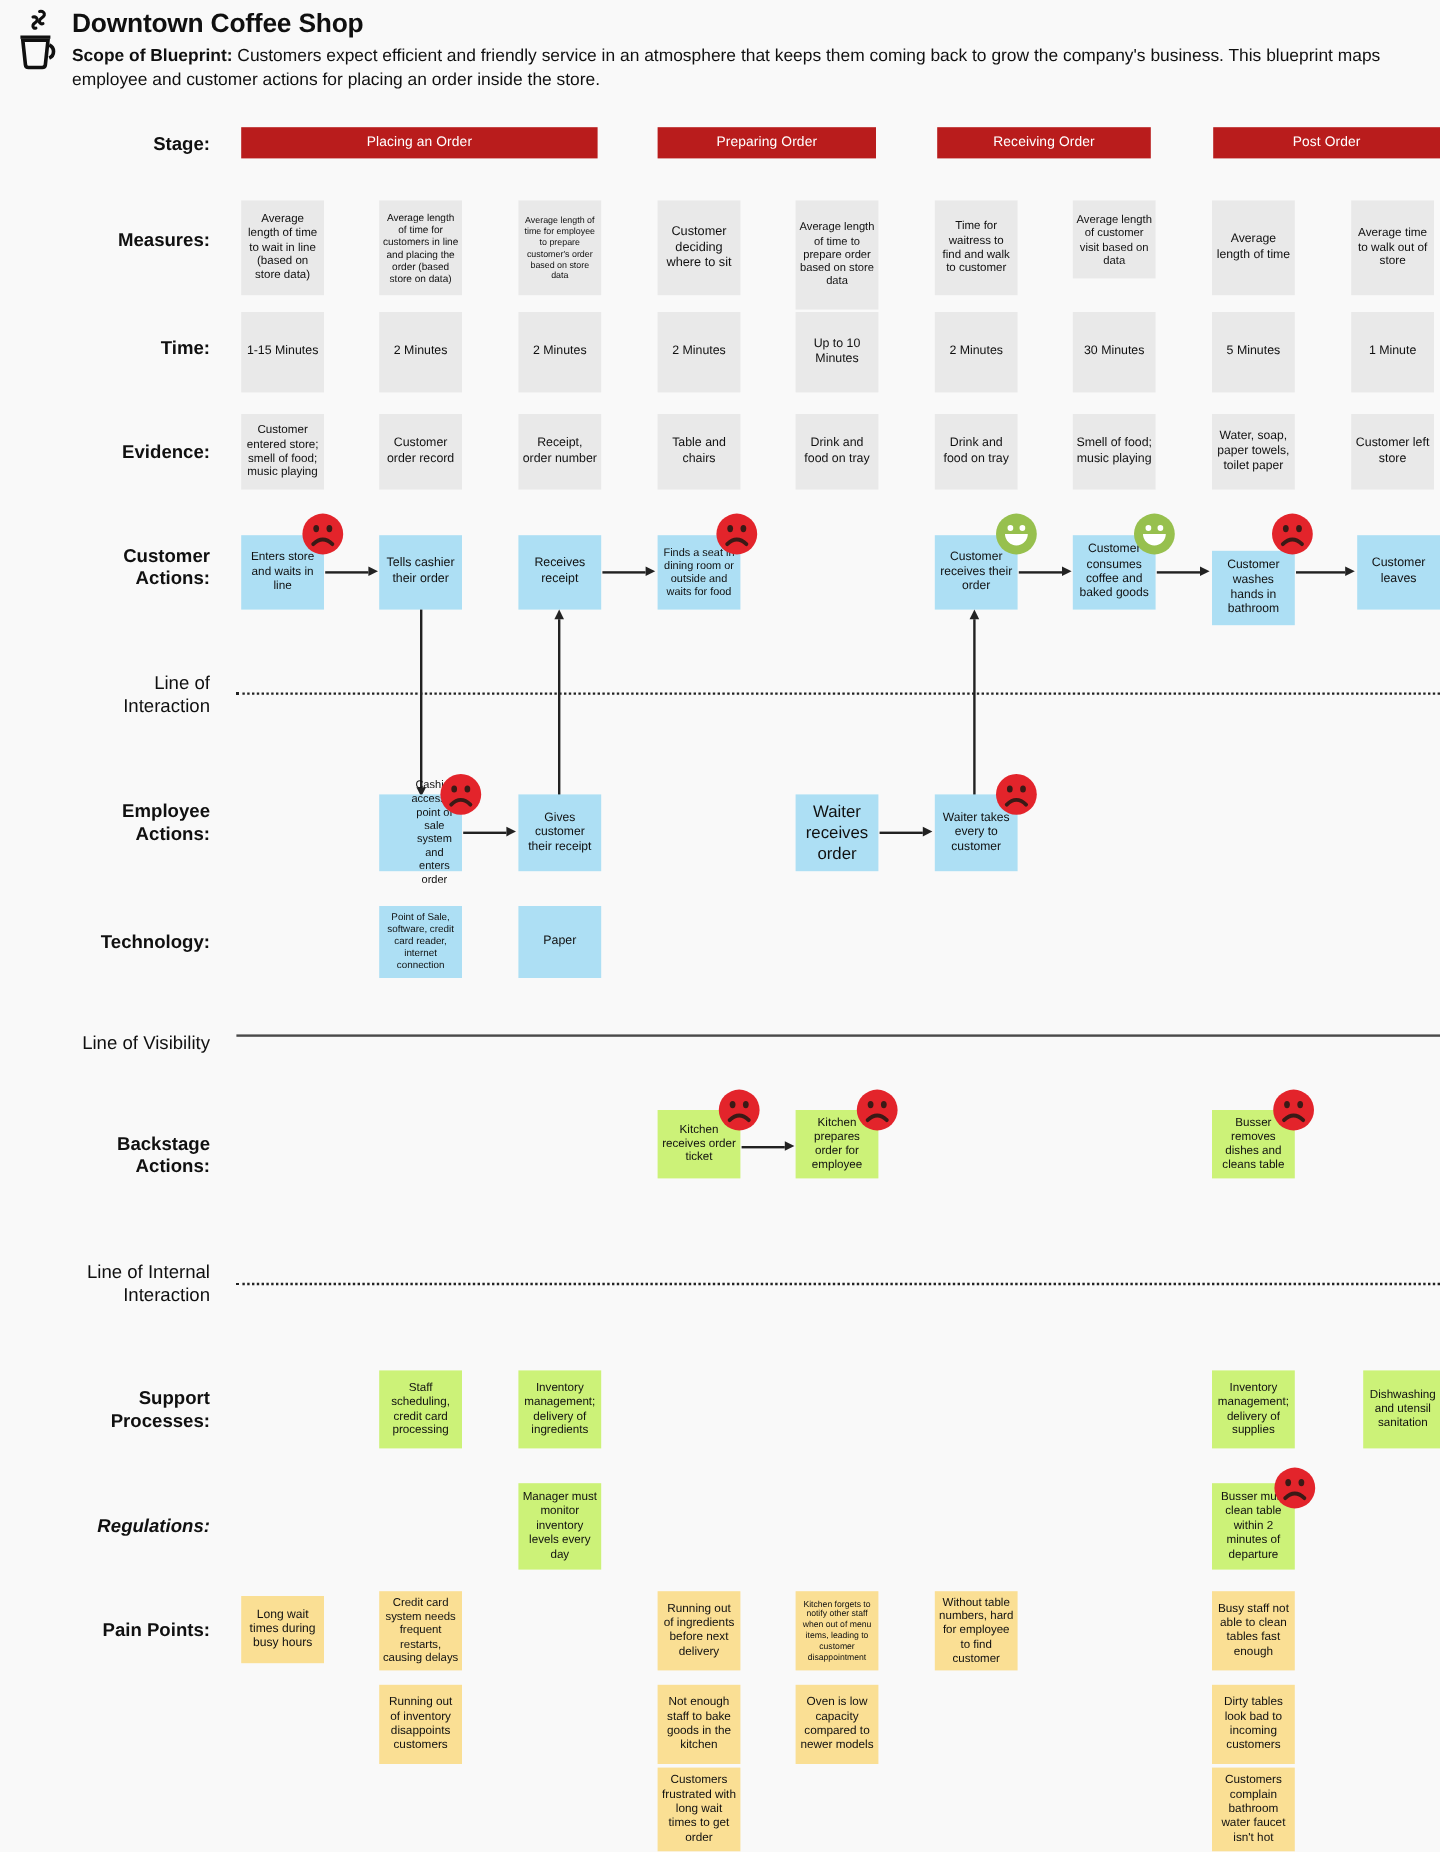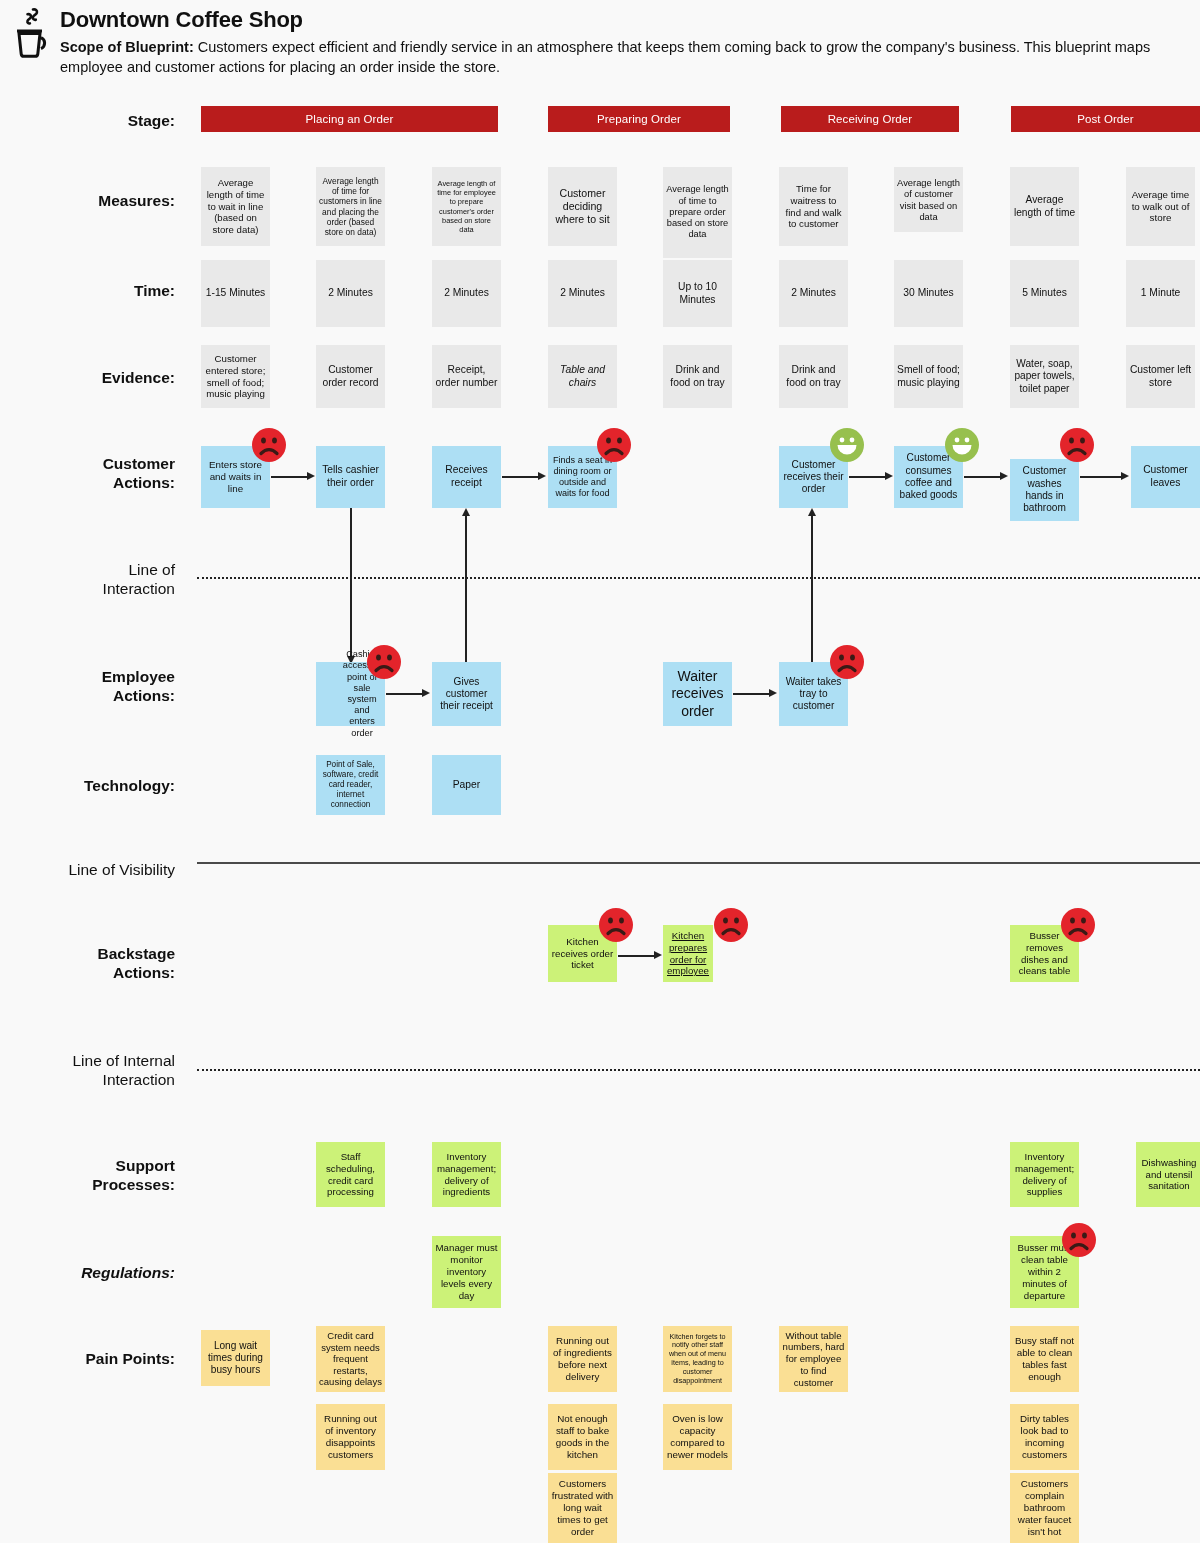--- a/index.html
+++ b/index.html
@@ -134,21 +134,21 @@
   <div class="card gray" style="left:548px; top:260px; width:69px; height:67px; font-size:10.3px;">2 Minutes</div>
   <div class="card gray" style="left:663px; top:260px; width:69px; height:67px; font-size:10.3px;">Up to 10 Minutes</div>
   <div class="card gray" style="left:779px; top:260px; width:69px; height:67px; font-size:10.3px;">2 Minutes</div>
   <div class="card gray" style="left:894px; top:260px; width:69px; height:67px; font-size:10.3px;">30 Minutes</div>
   <div class="card gray" style="left:1010px; top:260px; width:69px; height:67px; font-size:10.3px;">5 Minutes</div>
   <div class="card gray" style="left:1126px; top:260px; width:69px; height:67px; font-size:10.3px;">1 Minute</div>
 
   <div class="card gray" style="left:201px; top:345px; width:69px; height:63px; font-size:9.7px;">Customer entered store; smell of food; music playing</div>
   <div class="card gray" style="left:316px; top:345px; width:69px; height:63px; font-size:10.3px;">Customer order record</div>
   <div class="card gray" style="left:432px; top:345px; width:69px; height:63px; font-size:10.3px;">Receipt, order number</div>
-  <div class="card gray" style="left:548px; top:345px; width:69px; height:63px; font-size:10.3px;font-style:italic;">Table and chairs</div>
+  <div class="card gray" style="left:548px; top:345px; width:69px; height:63px; font-size:10.3px;">Table and chairs</div>
   <div class="card gray" style="left:663px; top:345px; width:69px; height:63px; font-size:10.3px;">Drink and food on tray</div>
   <div class="card gray" style="left:779px; top:345px; width:69px; height:63px; font-size:10.3px;">Drink and food on tray</div>
   <div class="card gray" style="left:894px; top:345px; width:69px; height:63px; font-size:10.3px;">Smell of food; music playing</div>
   <div class="card gray" style="left:1010px; top:345px; width:69px; height:63px; font-size:10.1px;">Water, soap, paper towels, toilet paper</div>
   <div class="card gray" style="left:1126px; top:345px; width:69px; height:63px; font-size:10.3px;">Customer left store</div>
 
   <div class="card blue" style="left:201px; top:446px; width:69px; height:62px; font-size:9.8px;">Enters store and waits in line</div>
   <div class="card blue" style="left:316px; top:446px; width:69px; height:62px; font-size:10.3px;">Tells cashier their order</div>
   <div class="card blue" style="left:432px; top:446px; width:69px; height:62px; font-size:10.3px;">Receives receipt</div>
   <div class="card blue" style="left:548px; top:446px; width:69px; height:62px; font-size:9.1px;">Finds a seat in dining room or outside and waits for food</div>
@@ -211,21 +211,21 @@
 
   <div class="vline" style="left:465px; top:516px; height:148px;"></div>
   <div class="arrow-u" style="left:461.5px; top:508px;"></div>
 
   <div class="vline" style="left:811px; top:516px; height:148px;"></div>
   <div class="arrow-u" style="left:807.5px; top:508px;"></div>
 
   <div class="card blue" style="left:316px; top:662px; width:69px; height:64px; font-size:9.2px;padding-left:26px;">Cashier accesses point of sale system and enters order</div>
   <div class="card blue" style="left:432px; top:662px; width:69px; height:64px; font-size:10.1px;">Gives customer their receipt</div>
   <div class="card blue" style="left:663px; top:662px; width:69px; height:64px; font-size:14px;">Waiter receives order</div>
-  <div class="card blue" style="left:779px; top:662px; width:69px; height:64px; font-size:10.1px;">Waiter takes tray to customer</div>
+  <div class="card blue" style="left:779px; top:662px; width:69px; height:64px; font-size:10.1px;">Waiter takes every to customer</div>
 
   <div class="face sad" style="left:367px; top:645px;">
     <svg viewBox="0 0 34 34">
         <ellipse cx="11.5" cy="12.5" rx="2.4" ry="3" fill="#3a1a16"></ellipse>
         <ellipse cx="22.5" cy="12.5" rx="2.4" ry="3" fill="#3a1a16"></ellipse>
         <path d="M9 25.5 q8 -8 16 0" fill="none" stroke="#3a1a16" stroke-width="3.2" stroke-linecap="round"></path>
       </svg>
   </div>
   <div class="face sad" style="left:830px; top:645px;">
     <svg viewBox="0 0 34 34">
@@ -239,21 +239,21 @@
   <div class="arrow-r" style="left:422px; top:689px;"></div>
   <div class="hline" style="left:733px; top:693px; width:36px;"></div>
   <div class="arrow-r" style="left:769px; top:689px;"></div>
 
   <div class="card blue" style="left:316px; top:755px; width:69px; height:60px; font-size:8.2px;">Point of Sale, software, credit card reader, internet connection</div>
   <div class="card blue" style="left:432px; top:755px; width:69px; height:60px; font-size:10.3px;">Paper</div>
 
   <div class="solidline" style="top:862px;"></div>
 
   <div class="card green" style="left:548px; top:925px; width:69px; height:57px; font-size:9.7px;">Kitchen receives order ticket</div>
-  <div class="card green" style="left:663px; top:925px; width:50px; height:57px; font-size:9.7px;text-decoration:underline;">Kitchen prepares order for employee</div>
+  <div class="card green" style="left:663px; top:925px; width:69px; height:57px; font-size:9.7px;">Kitchen prepares order for employee</div>
   <div class="card green" style="left:1010px; top:925px; width:69px; height:57px; font-size:9.7px;">Busser removes dishes and cleans table</div>
 
   <div class="face sad" style="left:599px; top:908px;">
     <svg viewBox="0 0 34 34">
         <ellipse cx="11.5" cy="12.5" rx="2.4" ry="3" fill="#3a1a16"></ellipse>
         <ellipse cx="22.5" cy="12.5" rx="2.4" ry="3" fill="#3a1a16"></ellipse>
         <path d="M9 25.5 q8 -8 16 0" fill="none" stroke="#3a1a16" stroke-width="3.2" stroke-linecap="round"></path>
       </svg>
   </div>
   <div class="face sad" style="left:714px; top:908px;">

